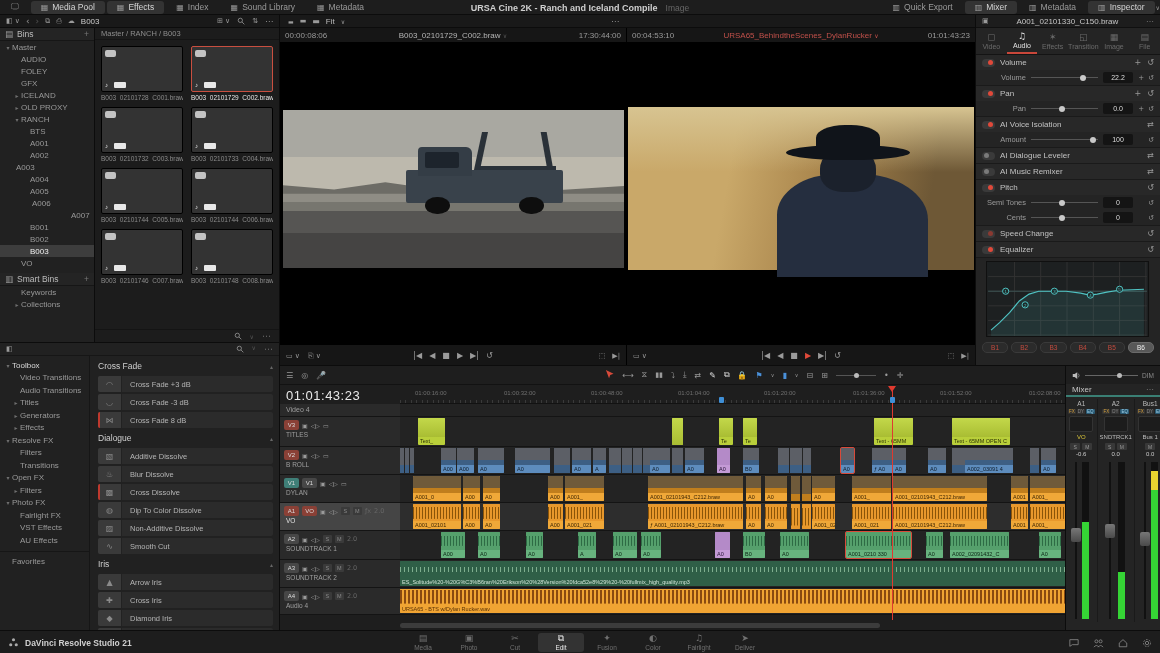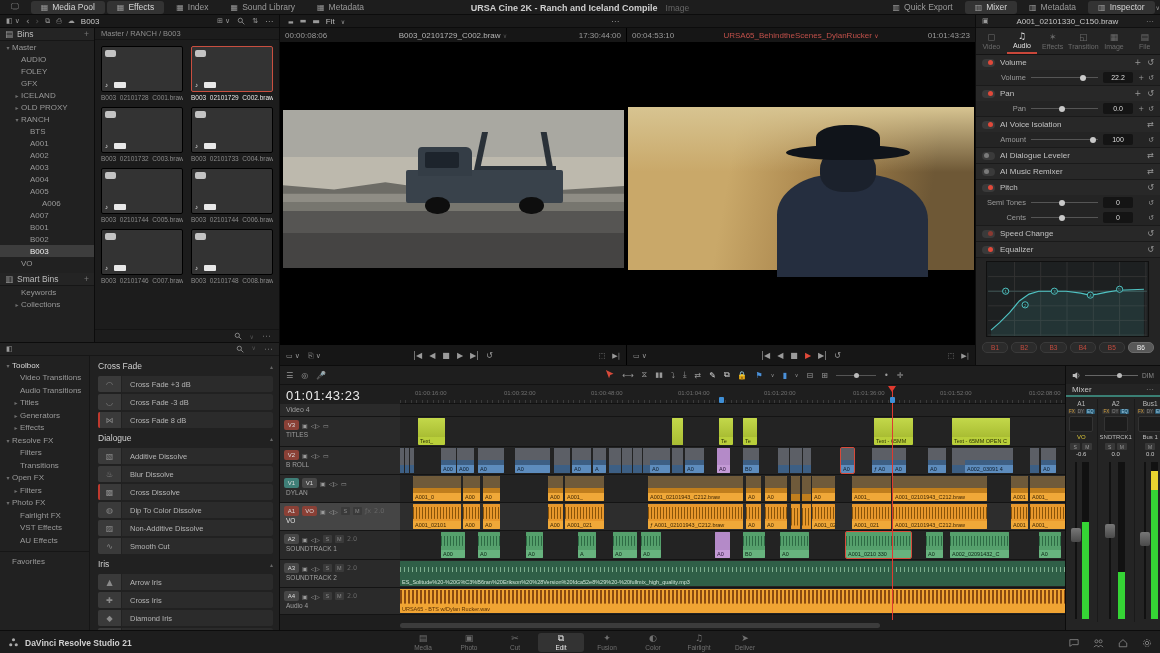--- a/index.html
+++ b/index.html
@@ -320,37 +320,37 @@
         <span>BTS</span>
       </div>
       <div class="bin-row" style="padding-left: 22px;">
         <span class="bin-arrow"></span>
         <span>A001</span>
       </div>
       <div class="bin-row" style="padding-left: 22px;">
         <span class="bin-arrow"></span>
         <span>A002</span>
       </div>
+      <div class="bin-row" style="padding-left: 8px;">
+        <span class="bin-arrow"></span>
+        <span>A003</span>
+      </div>
       <div class="bin-row" style="padding-left: 22px;">
         <span class="bin-arrow"></span>
-        <span>A003</span>
+        <span>A004</span>
       </div>
       <div class="bin-row" style="padding-left: 22px;">
         <span class="bin-arrow"></span>
-        <span>A004</span>
-      </div>
-      <div class="bin-row" style="padding-left: 22px;">
-        <span class="bin-arrow"></span>
         <span>A005</span>
       </div>
-      <div class="bin-row" style="padding-left: 34px;">
+      <div class="bin-row" style="padding-left: 24px;">
         <span class="bin-arrow"></span>
         <span>A006</span>
       </div>
-      <div class="bin-row" style="padding-left: 22px;">
+      <div class="bin-row" style="padding-left: 22px; margin-left: 41px;">
         <span class="bin-arrow"></span>
         <span>A007</span>
       </div>
       <div class="bin-row" style="padding-left: 22px;">
         <span class="bin-arrow"></span>
         <span>B001</span>
       </div>
       <div class="bin-row" style="padding-left: 22px;">
         <span class="bin-arrow"></span>
         <span>B002</span>

